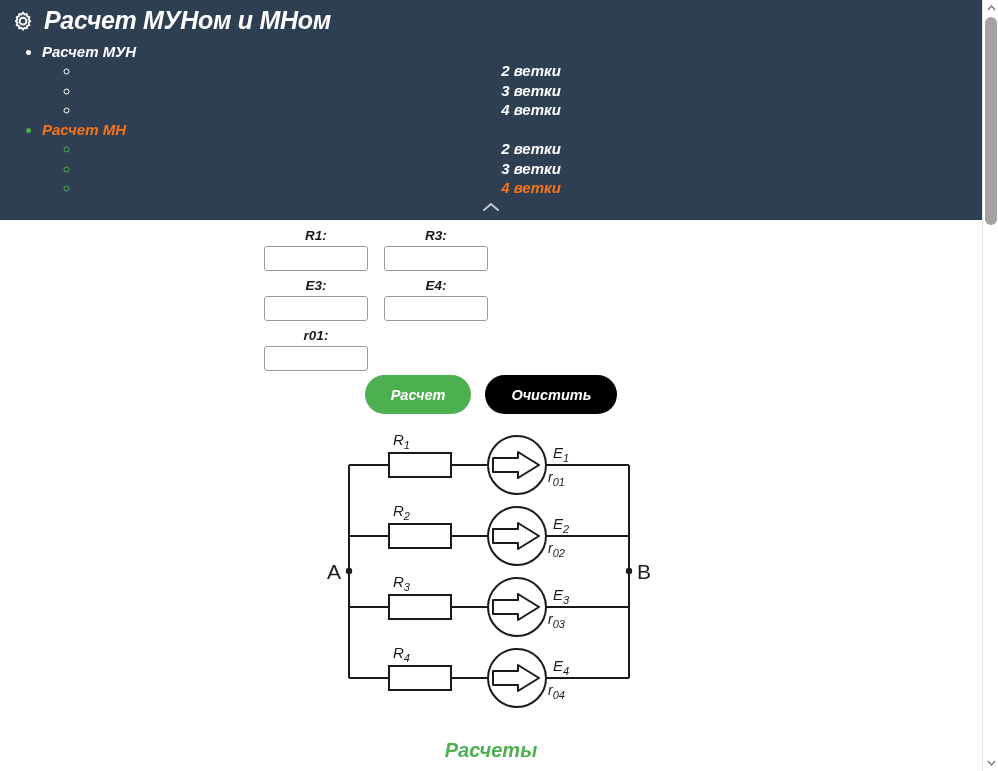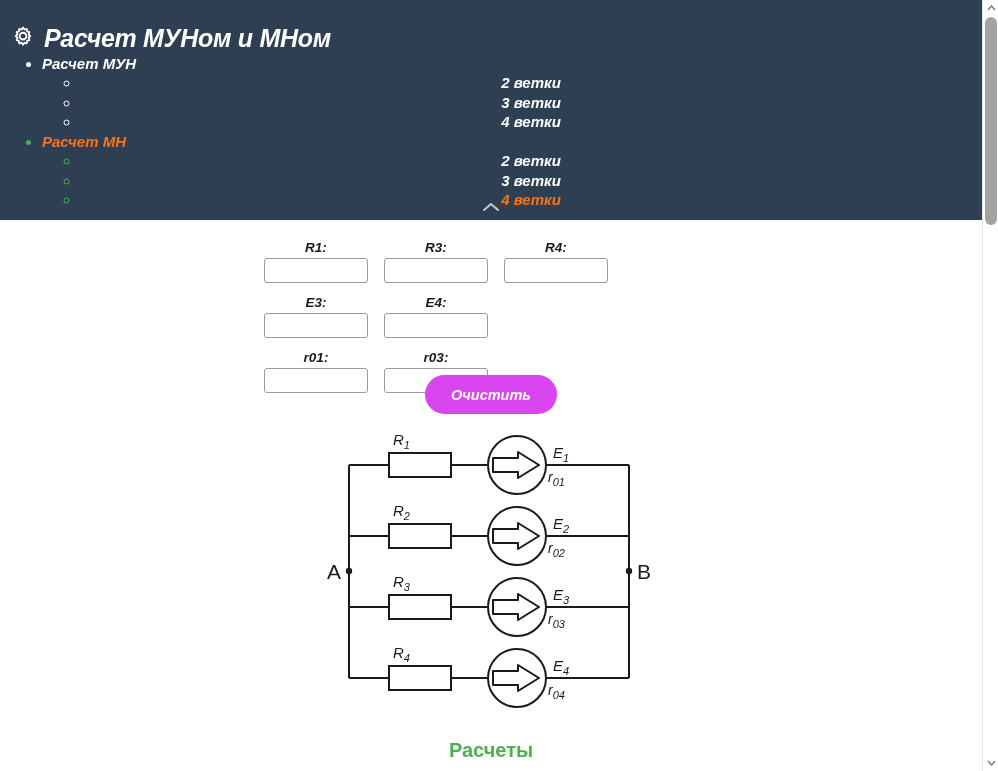--- a/index.html
+++ b/index.html
@@ -20,38 +20,38 @@
   .header {
     position: absolute;
     top: 0; left: 0;
     width: 982px;
     height: 220px;
     background: #2e3f54;
     overflow: hidden;
   }
   .title-row {
     display: flex;
-    align-items: flex-start;
-    padding: 24px 0 0 10px;
+    align-items: flex-end;
+    padding: 6px 0 0 10px;
     gap: 8px;
   }
   .gear-icon { width: 26px; height: 26px; flex: 0 0 auto; display: block; }
   .app-title {
     color: #ffffff;
     font-size: 25px;
     font-style: italic;
     font-weight: bold;
     letter-spacing: -0.3px;
     white-space: nowrap;
     font-family: "Liberation Sans", sans-serif;
   }
 
   ul.nav-l1 {
     list-style: disc;
-    margin: 2px 0 0 0;
+    margin: 8px 0 0 0;
     padding-left: 42px;
   }
   ul.nav-l2 {
     list-style: circle;
     margin: 0;
     padding-left: 38px;
     text-align: center;
   }
   ul.nav-l1 > li { margin: 0 0 1px 0; }
   ul.nav-l2 > li { margin: 0 0 1px 0; }
@@ -90,21 +90,21 @@
     height: 551px;
     background: #ffffff;
   }
 
   .field-grid {
     position: absolute;
     top: 8px;
     left: 264px;
     width: 448px;
   }
-  .field-row { display: flex; gap: 16px; margin-bottom: 7px; margin-top: 12px; }
+  .field-row { display: flex; gap: 16px; margin-bottom: 7px; }
   .field-cell { width: 104px; display: flex; flex-direction: column; align-items: center; }
   .field-label {
     font-size: 13.5px;
     font-style: italic;
     font-weight: bold;
     color: #1a1a1a;
     margin-bottom: 3px;
     font-family: "Liberation Sans", sans-serif;
   }
   .field-input {
@@ -134,39 +134,40 @@
     height: 39px;
     padding: 0 26px;
     font-size: 14.5px;
     font-style: italic;
     font-weight: bold;
     color: #ffffff;
     cursor: pointer;
     font-family: "Liberation Sans", sans-serif;
   }
   .btn-calc { background: #4caf50; min-width: 100px; }
-  .btn-clear { background: #d946ef; min-width: 100px; }
+  .btn-clear { background: #000000; min-width: 100px; }
 
   
   .diagram-wrap {
     position: absolute;
     top: 205px;
     left: 0;
     width: 982px;
     display: flex;
     justify-content: center;
   }
   .results-label {
     position: absolute;
     top: 519px;
     left: 0;
     width: 982px;
     text-align: center;
     color: #4caf50;
     font-size: 20px;
+    font-style: italic;
     font-weight: bold;
     font-family: "Liberation Sans", sans-serif;
   }
 
   
   .scrollbar {
     position: absolute;
     top: 0; right: 0;
     width: 16px;
     height: 771px;
@@ -248,53 +249,46 @@
 
     <div class="field-grid">
 
       <div class="field-row">
         <div class="field-cell">
           <span class="field-label">R1:</span>
           <input class="field-input" type="text" value="" style="">
         </div>
         <div class="field-cell">
           <span class="field-label">R3:</span>
-          <input class="field-input" type="text" value="" style="">
-        </div>
-        <div class="field-cell">
-          <span class="field-label">R4:</span>
           <input class="field-input" type="text" value="" style="">
         </div>
       </div>
 
       <div class="field-row">
         <div class="field-cell">
           <span class="field-label">E3:</span>
           <input class="field-input" type="text" value="" style="">
         </div>
         <div class="field-cell">
           <span class="field-label">E4:</span>
           <input class="field-input" type="text" value="" style="">
         </div>
       </div>
 
       <div class="field-row">
         <div class="field-cell">
           <span class="field-label">r01:</span>
           <input class="field-input" type="text" value="" style="">
         </div>
-        <div class="field-cell">
-          <span class="field-label">r03:</span>
-          <input class="field-input" type="text" value="" style="">
-        </div>
       </div>
 
     </div>
 
     <div class="button-row">
+      <button class="btn btn-calc">Расчет</button>
       <button class="btn btn-clear">Очистить</button>
     </div>
 
     <div class="diagram-wrap">
       <svg width="340" height="300" viewBox="0 0 340 300">
         <g fill="none" stroke="#1a1a1a" stroke-width="2">
 
           <line x1="28" y1="40" x2="28" y2="253"></line>
 
           <line x1="308" y1="40" x2="308" y2="253"></line>

